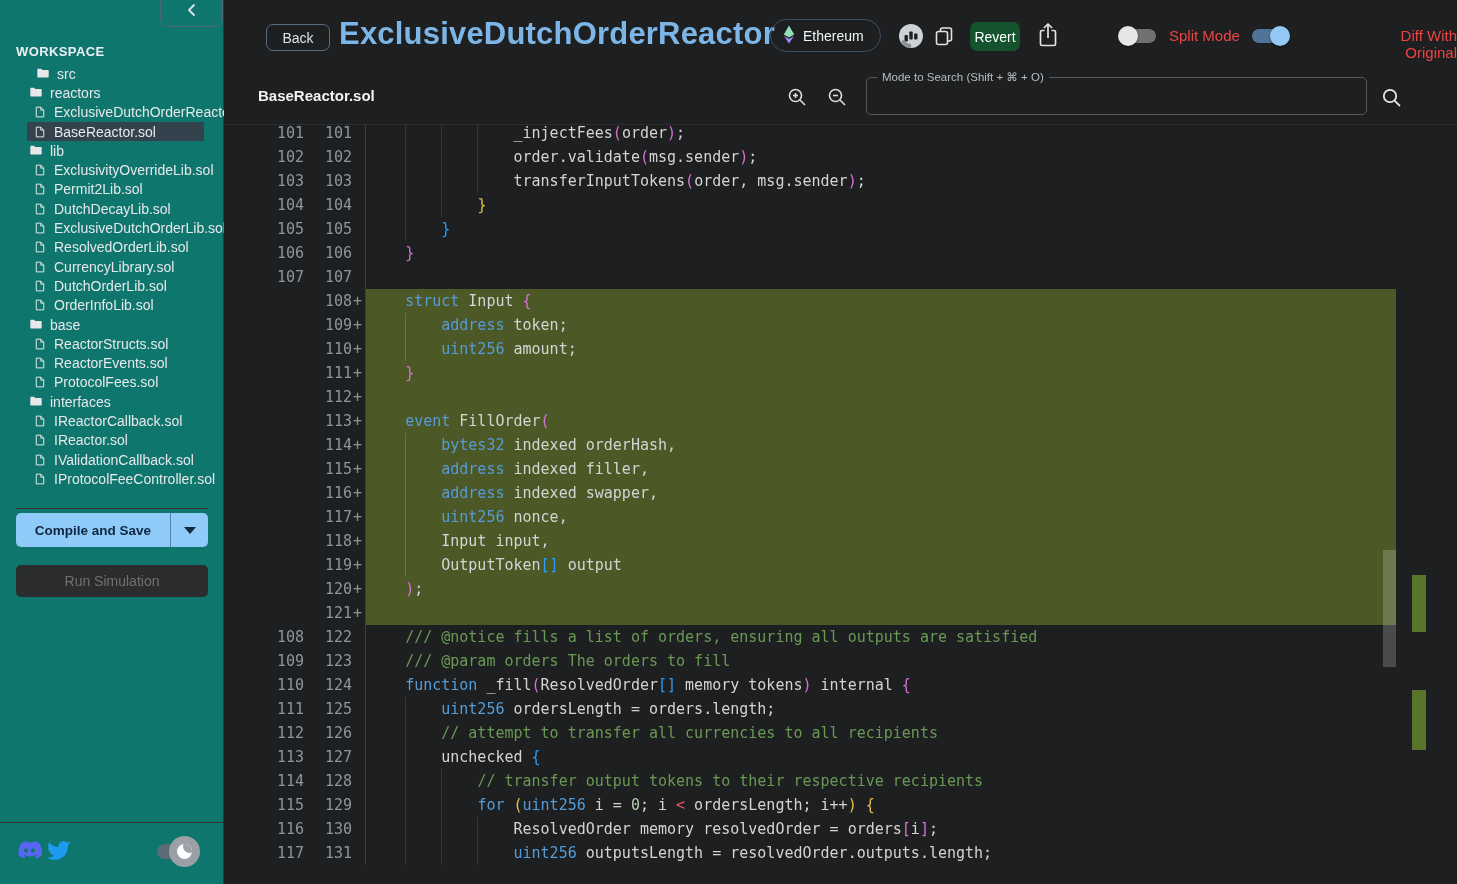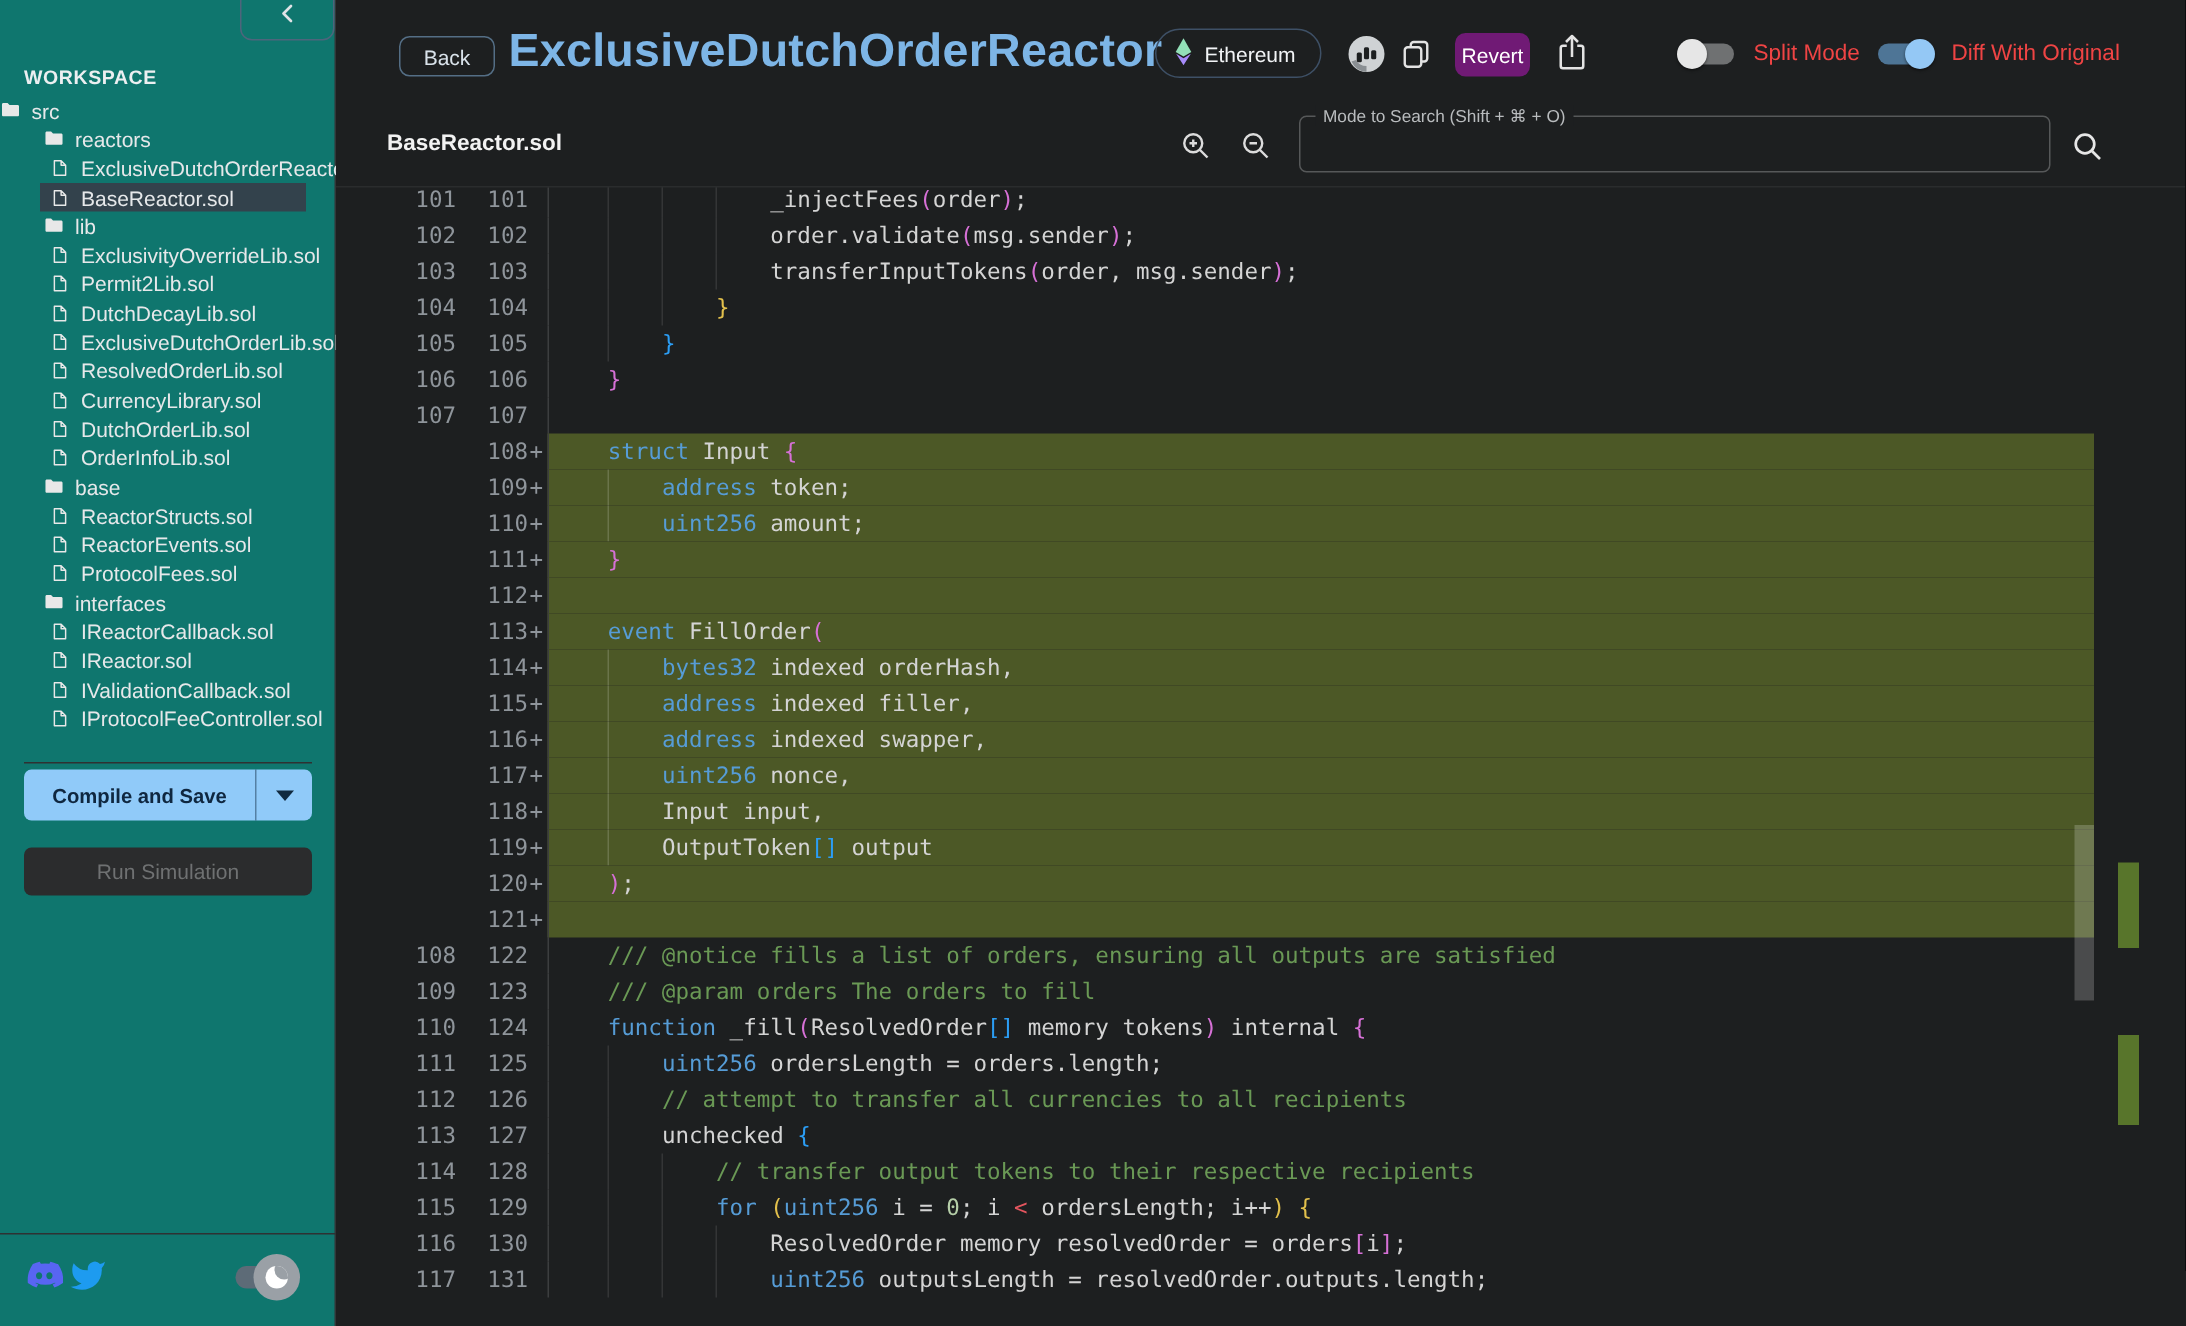--- a/index.html
+++ b/index.html
@@ -10,21 +10,21 @@
   
   .sidebar{ position:absolute; left:0; top:0; width:224px; height:884px; background:#0f766e;
             border-right:1px solid #333537; z-index:5; }
   .collapse-btn{ position:absolute; left:160px; top:-9px; width:63px; height:36px; border:1px solid #4e657c;
                  border-radius:8px; background:transparent; display:flex; align-items:flex-end; justify-content:center; padding-bottom:5px; cursor:pointer;}
   .ws-label{ position:absolute; left:16px; top:44px; font-size:13px; font-weight:bold; letter-spacing:.4px; color:#eceff1;}
   .tree{ position:absolute; left:0; top:64px; width:224px; }
   .tree-row{ position:relative; height:19.3px; display:flex; align-items:center; font-size:14px; color:#e6e8ea;
              white-space:nowrap; overflow:hidden; cursor:pointer;}
   .tree-row .ticon{ display:inline-flex; width:14px; justify-content:center; margin-right:7px; flex:none;}
-  .tree-row.d0{ padding-left:0; } .tree-row.d1{ padding-left:29px; } .tree-row.d2{ padding-left:33px; }
+  .tree-row.d0{ padding-left:36px; } .tree-row.d1{ padding-left:29px; } .tree-row.d2{ padding-left:33px; }
   .tree-row.selected{ background:linear-gradient(to right, transparent 0 27px, #33424c 27px 204px, transparent 204px); }
   .side-divider{ position:absolute; left:16px; width:192px; border-top:1px solid #2f3132; }
   .compile-btn{ position:absolute; left:16px; top:513px; width:192px; height:34px; background:#90caf9; border-radius:5px;
                 display:flex; align-items:stretch; color:#0f2740; font-weight:bold; font-size:13.5px; cursor:pointer;}
   .compile-main{ flex:1; display:flex; align-items:center; justify-content:center; }
   .compile-caret{ width:38px; border-left:1px solid rgba(10,35,60,.45); display:flex; align-items:center; justify-content:center;}
   .caret-down{ width:0; height:0; border-left:6px solid transparent; border-right:6px solid transparent; border-top:7px solid #10293f;}
   .run-btn{ position:absolute; left:16px; top:565px; width:192px; height:32px; background:#2b2c2d; border-radius:5px;
             color:#6f7172; font-size:14px; display:flex; align-items:center; justify-content:center;}
   .social{ position:absolute; left:0; top:822px; width:224px; height:62px; border-top:1px solid #2f3132;}
@@ -40,31 +40,31 @@
   
   .topbar{ position:absolute; left:224px; top:0; right:0; height:64px; }
   .back-btn{ position:absolute; left:42px; top:24px; width:64px; height:27px; border:1px solid #546e85; border-radius:7px;
              background:transparent; color:#d9e2ea; font-size:14px; display:flex; align-items:center; justify-content:center; cursor:pointer;}
   .page-title{ position:absolute; left:115px; top:16px; font-size:31px; font-weight:bold; color:#7db5e6; letter-spacing:.2px;text-align:right;}
   .net-pill{ position:absolute; left:546px; top:19px; height:33px; padding:0 16px 0 12px; border:1px solid #3e5066; border-radius:17px;
              display:flex; align-items:center; gap:8px; font-size:14px; color:#f2f4f6; cursor:pointer;}
   .tb-icon{ position:absolute; cursor:pointer; display:flex; align-items:center; justify-content:center;}
   .etherscan{ left:674px; top:23px; width:26px; height:26px;}
   .copy{ left:710px; top:26px; width:20px; height:20px;}
-  .revert-btn{ position:absolute; left:746px; top:22px; width:50px; height:29px; background:#701a75; border:none; border-radius:7px;
+  .revert-btn{ position:absolute; left:746px; top:22px; width:50px; height:29px; background:#14532d; border:none; border-radius:7px;
                color:#fff; font-size:14px; display:flex; align-items:center; justify-content:center; cursor:pointer;}
   .share{ left:812px; top:21px; width:24px; height:28px;}
   .switch{ position:absolute; width:36px; height:20px; cursor:pointer;}
   .sw-track{ position:absolute; left:0; top:3px; width:36px; height:14px; border-radius:8px;}
   .sw-knob{ position:absolute; top:0; width:20px; height:20px; border-radius:50%; box-shadow:0 1px 2px rgba(0,0,0,.5);}
   .switch.off .sw-track{ background:#6f7172; } .switch.off .sw-knob{ left:-2px; background:#e6e6e6;}
   .switch.on  .sw-track{ background:#4e7596; } .switch.on  .sw-knob{ left:18px; background:#94c8f5;}
   .split-switch{ left:896px; top:26px; } .diff-switch{ left:1028px; top:26px;}
   .sw-label{ position:absolute; top:27px; font-size:15px; color:#ef4444;}
-  .split-label{ left:945px; } .diff-label{ left:1077px; }
+  .split-label{ left:945px; } .diff-label{ left:1140px;text-align:right; }
 
   
   .edheader{ position:absolute; left:224px; top:64px; right:0; height:61px; border-bottom:1px solid #2a2c2d;}
   .filename{ position:absolute; left:34px; top:23px; font-size:15px; font-weight:bold; color:#f2f2f2;}
   .zoom-ico{ position:absolute; top:23px; width:20px; height:20px; cursor:pointer;}
   .zin{ left:563px; } .zout{ left:603px; }
   .search-box{ position:absolute; left:642px; top:13px; width:501px; height:38px; border:1px solid #565859; border-radius:5px;}
   .search-legend{ position:absolute; top:-8px; left:10px; background:#1d1f20; padding:0 5px; font-size:11.5px; color:#b9bcbe;
                   font-family:"Liberation Sans","DejaVu Sans",sans-serif;}
   .search-input{ width:100%; height:100%; background:transparent; border:none; outline:none; color:#e8eaed; font-size:14px; padding:0 10px;}

